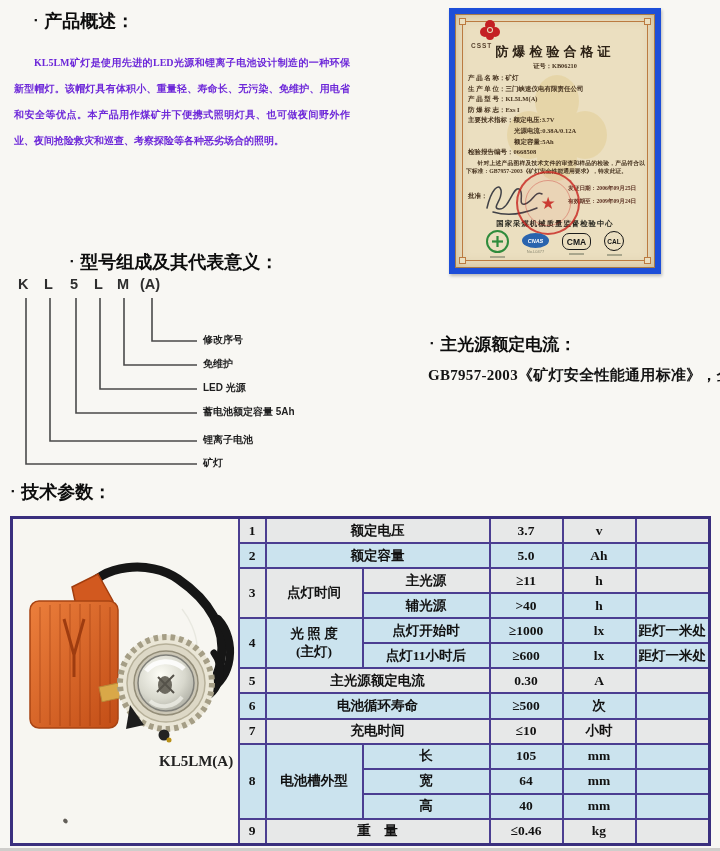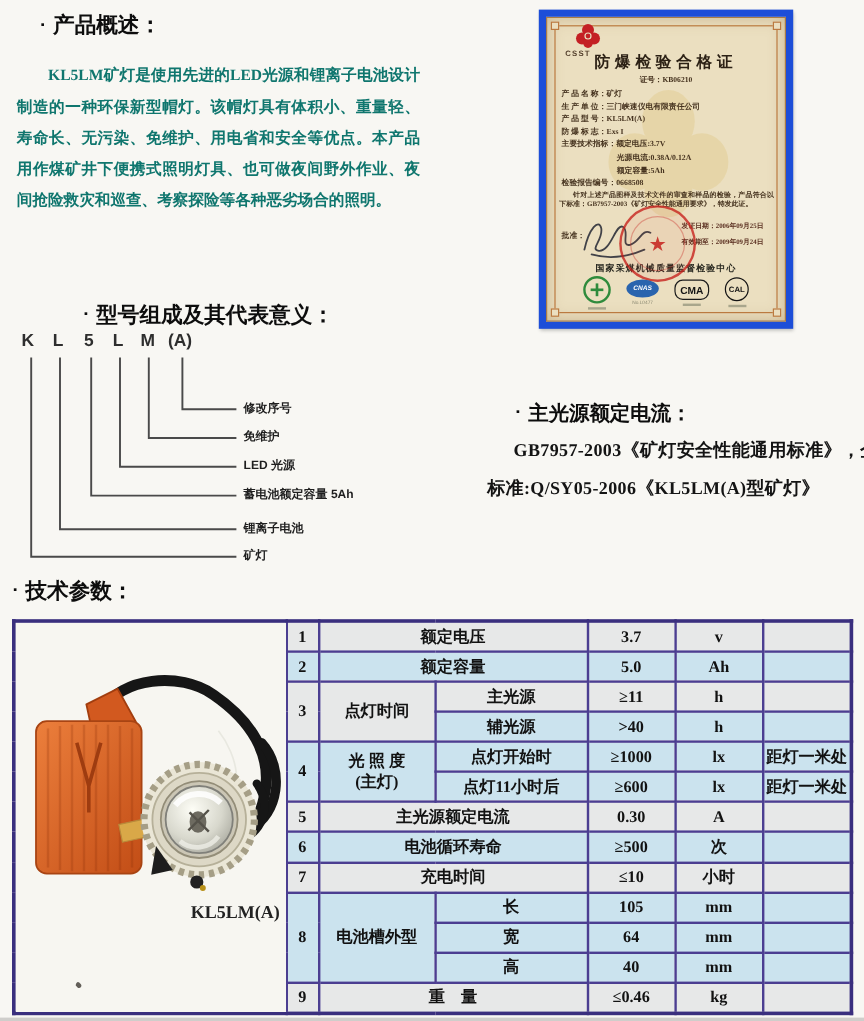--- a/index.html
+++ b/index.html
@@ -3,22 +3,22 @@
 <meta charset="utf-8">
 <style>
   html,body{margin:0;padding:0;background:#e9e8e4;}
   .page{position:relative;width:720px;height:851px;background:#f8f7f3;overflow:hidden;
         font-family:"Liberation Serif",serif;color:#1a1a1a;}
   .abs{position:absolute;}
   
   .head{position:absolute;font-family:"Liberation Sans",sans-serif;font-weight:bold;color:#0d0d0d;white-space:nowrap;}
   .head .b{font-size:9px;vertical-align:4px;margin-right:7px;}
   
-  .ov-body{position:absolute;left:14px;top:50px;width:336px;font-size:13px;font-weight:bold;
-           line-height:26px;text-align:justify;text-indent:2em;color:#0f766e;}
+  .ov-body{position:absolute;left:14px;top:50px;width:336px;font-size:10px;font-weight:bold;
+           line-height:26px;text-align:justify;text-indent:2em;color:#6d28d9;}
   
   .cert{position:absolute;left:449px;top:8px;width:212px;height:266px;background:#1d4ed8;
         padding:6px;box-sizing:border-box;box-shadow:1px 2px 3px rgba(0,0,0,.25);}
   .cert-paper{position:relative;width:200px;height:254px;background:#ebdfc0;
         box-shadow:inset 0 0 0 1px #a97b46, inset 0 0 14px rgba(130,95,40,.35);}
   .cert-frame{position:absolute;inset:7px;border:1px solid #bb7a40;pointer-events:none;}
   .corner{position:absolute;width:5px;height:5px;border:1px solid #bb7a40;background:#ebdfc0;}
   .cert-csst{position:absolute;left:16px;top:28px;font-family:"Liberation Sans",sans-serif;
         font-size:6.5px;font-weight:bold;color:#584430;letter-spacing:1px;}
   .cert-title{position:absolute;left:0;top:29px;width:200px;text-align:center;font-size:13px;
@@ -197,21 +197,20 @@
 
   <div class="dlabel" style="top:333px;">修改序号</div>
   <div class="dlabel" style="top:357px;">免维护</div>
   <div class="dlabel" style="top:381px;">LED 光源</div>
   <div class="dlabel" style="top:405px;">蓄电池额定容量 5Ah</div>
   <div class="dlabel" style="top:433px;">锂离子电池</div>
   <div class="dlabel" style="top:456px;">矿灯</div>
 
   <div class="head" style="left:430px;top:333px;font-size:17px;"><span class="b">▪</span><span>主光源额定电流：</span></div>
   <div class="std-line" style="left:428px;top:366px;">GB7957-2003《矿灯安全性能通用标准》，企业</div>
-  <div class="std-line" style="left:406px;top:398px;">标准:Q/SY05-2006《KL5LM(A)型矿灯》</div>
 
   <div class="head" style="left:11px;top:480px;font-size:18px;"><span class="b">▪</span><span>技术参数：</span></div>
 
   <table class="tech-table">
     <colgroup>
         <col style="width:227px">
         <col style="width:27px">
         <col style="width:97px">
         <col style="width:127px">
         <col style="width:73px">

